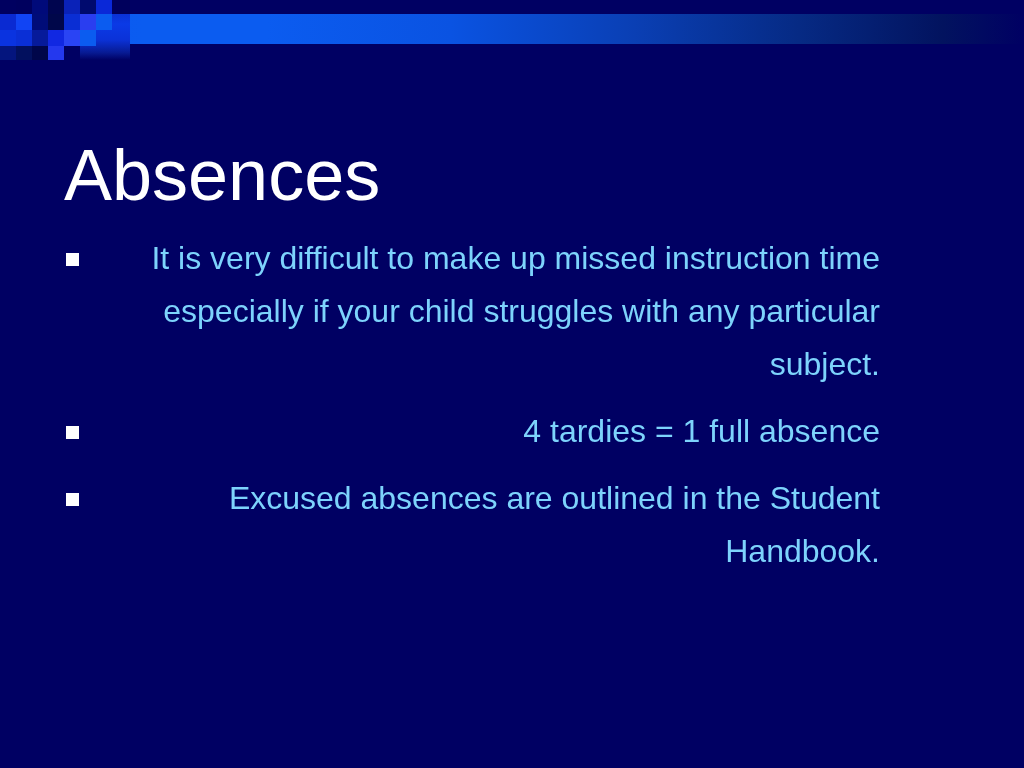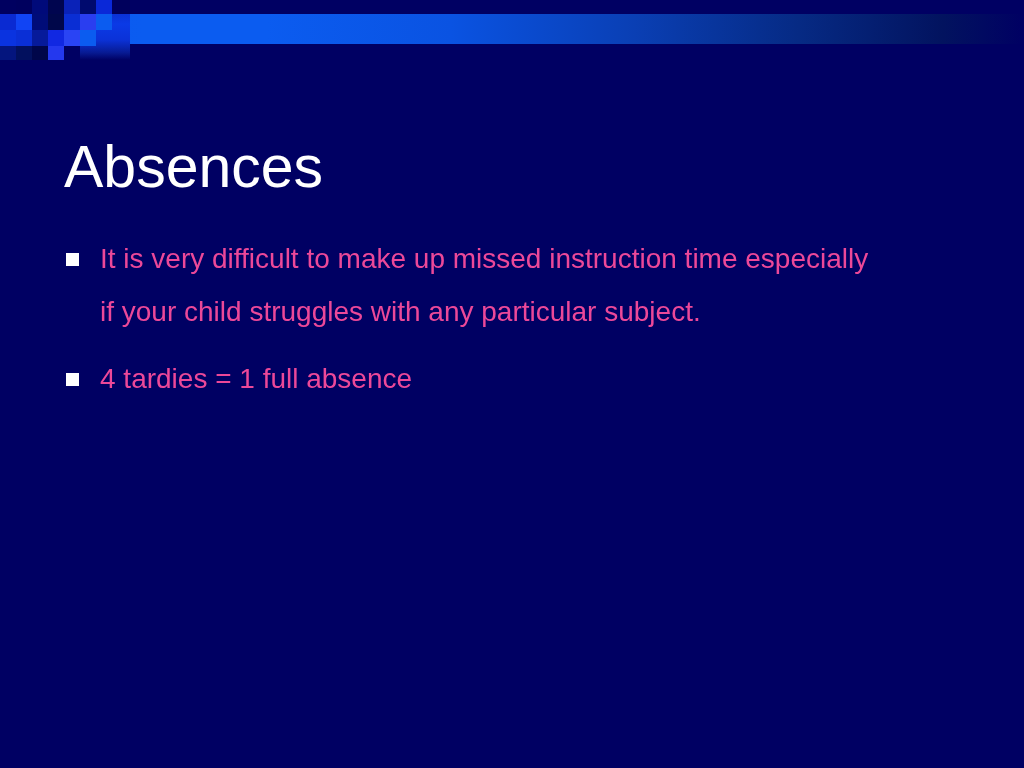--- a/index.html
+++ b/index.html
@@ -68,21 +68,21 @@
     position: absolute;
   }
 
   
   #title {
     position: absolute;
     left: 64px;
     top: 94px;
     width: 900px;
     color: #ffffff;
-    font-size: 59px;
+    font-size: 72px;
     font-weight: normal;
     line-height: 66px;
     letter-spacing: 0px;
     white-space: nowrap;
   }
 
   
   #body-list {
     position: absolute;
     left: 64px;
@@ -90,23 +90,24 @@
     width: 860px;
     list-style: none;
     margin: 0;
     padding: 0;
   }
 
   .bullet-row {
     position: relative;
     padding-left: 36px;
     margin-bottom: 14px;
-    color: #ec4899;
-    font-size: 28px;
+    color: #7dd3fc;
+    font-size: 32px;
     line-height: 53px;
+    text-align: right;
   }
 
   .bullet-marker {
     position: absolute;
     left: 2px;
     top: 21px;
     width: 13px;
     height: 13px;
     background: #ffffff;
   }
@@ -158,15 +159,19 @@
 
   <ul id="body-list">
       <li class="bullet-row">
         <span class="bullet-marker"></span>
         <span class="bullet-text">It is very difficult to make up missed instruction time especially if your child struggles with any particular subject.</span>
       </li>
       <li class="bullet-row">
         <span class="bullet-marker"></span>
         <span class="bullet-text">4 tardies = 1 full absence</span>
       </li>
+      <li class="bullet-row">
+        <span class="bullet-marker"></span>
+        <span class="bullet-text">Excused absences are outlined in the Student Handbook.</span>
+      </li>
     </ul>
 
 </div>
 
 </body></html>

